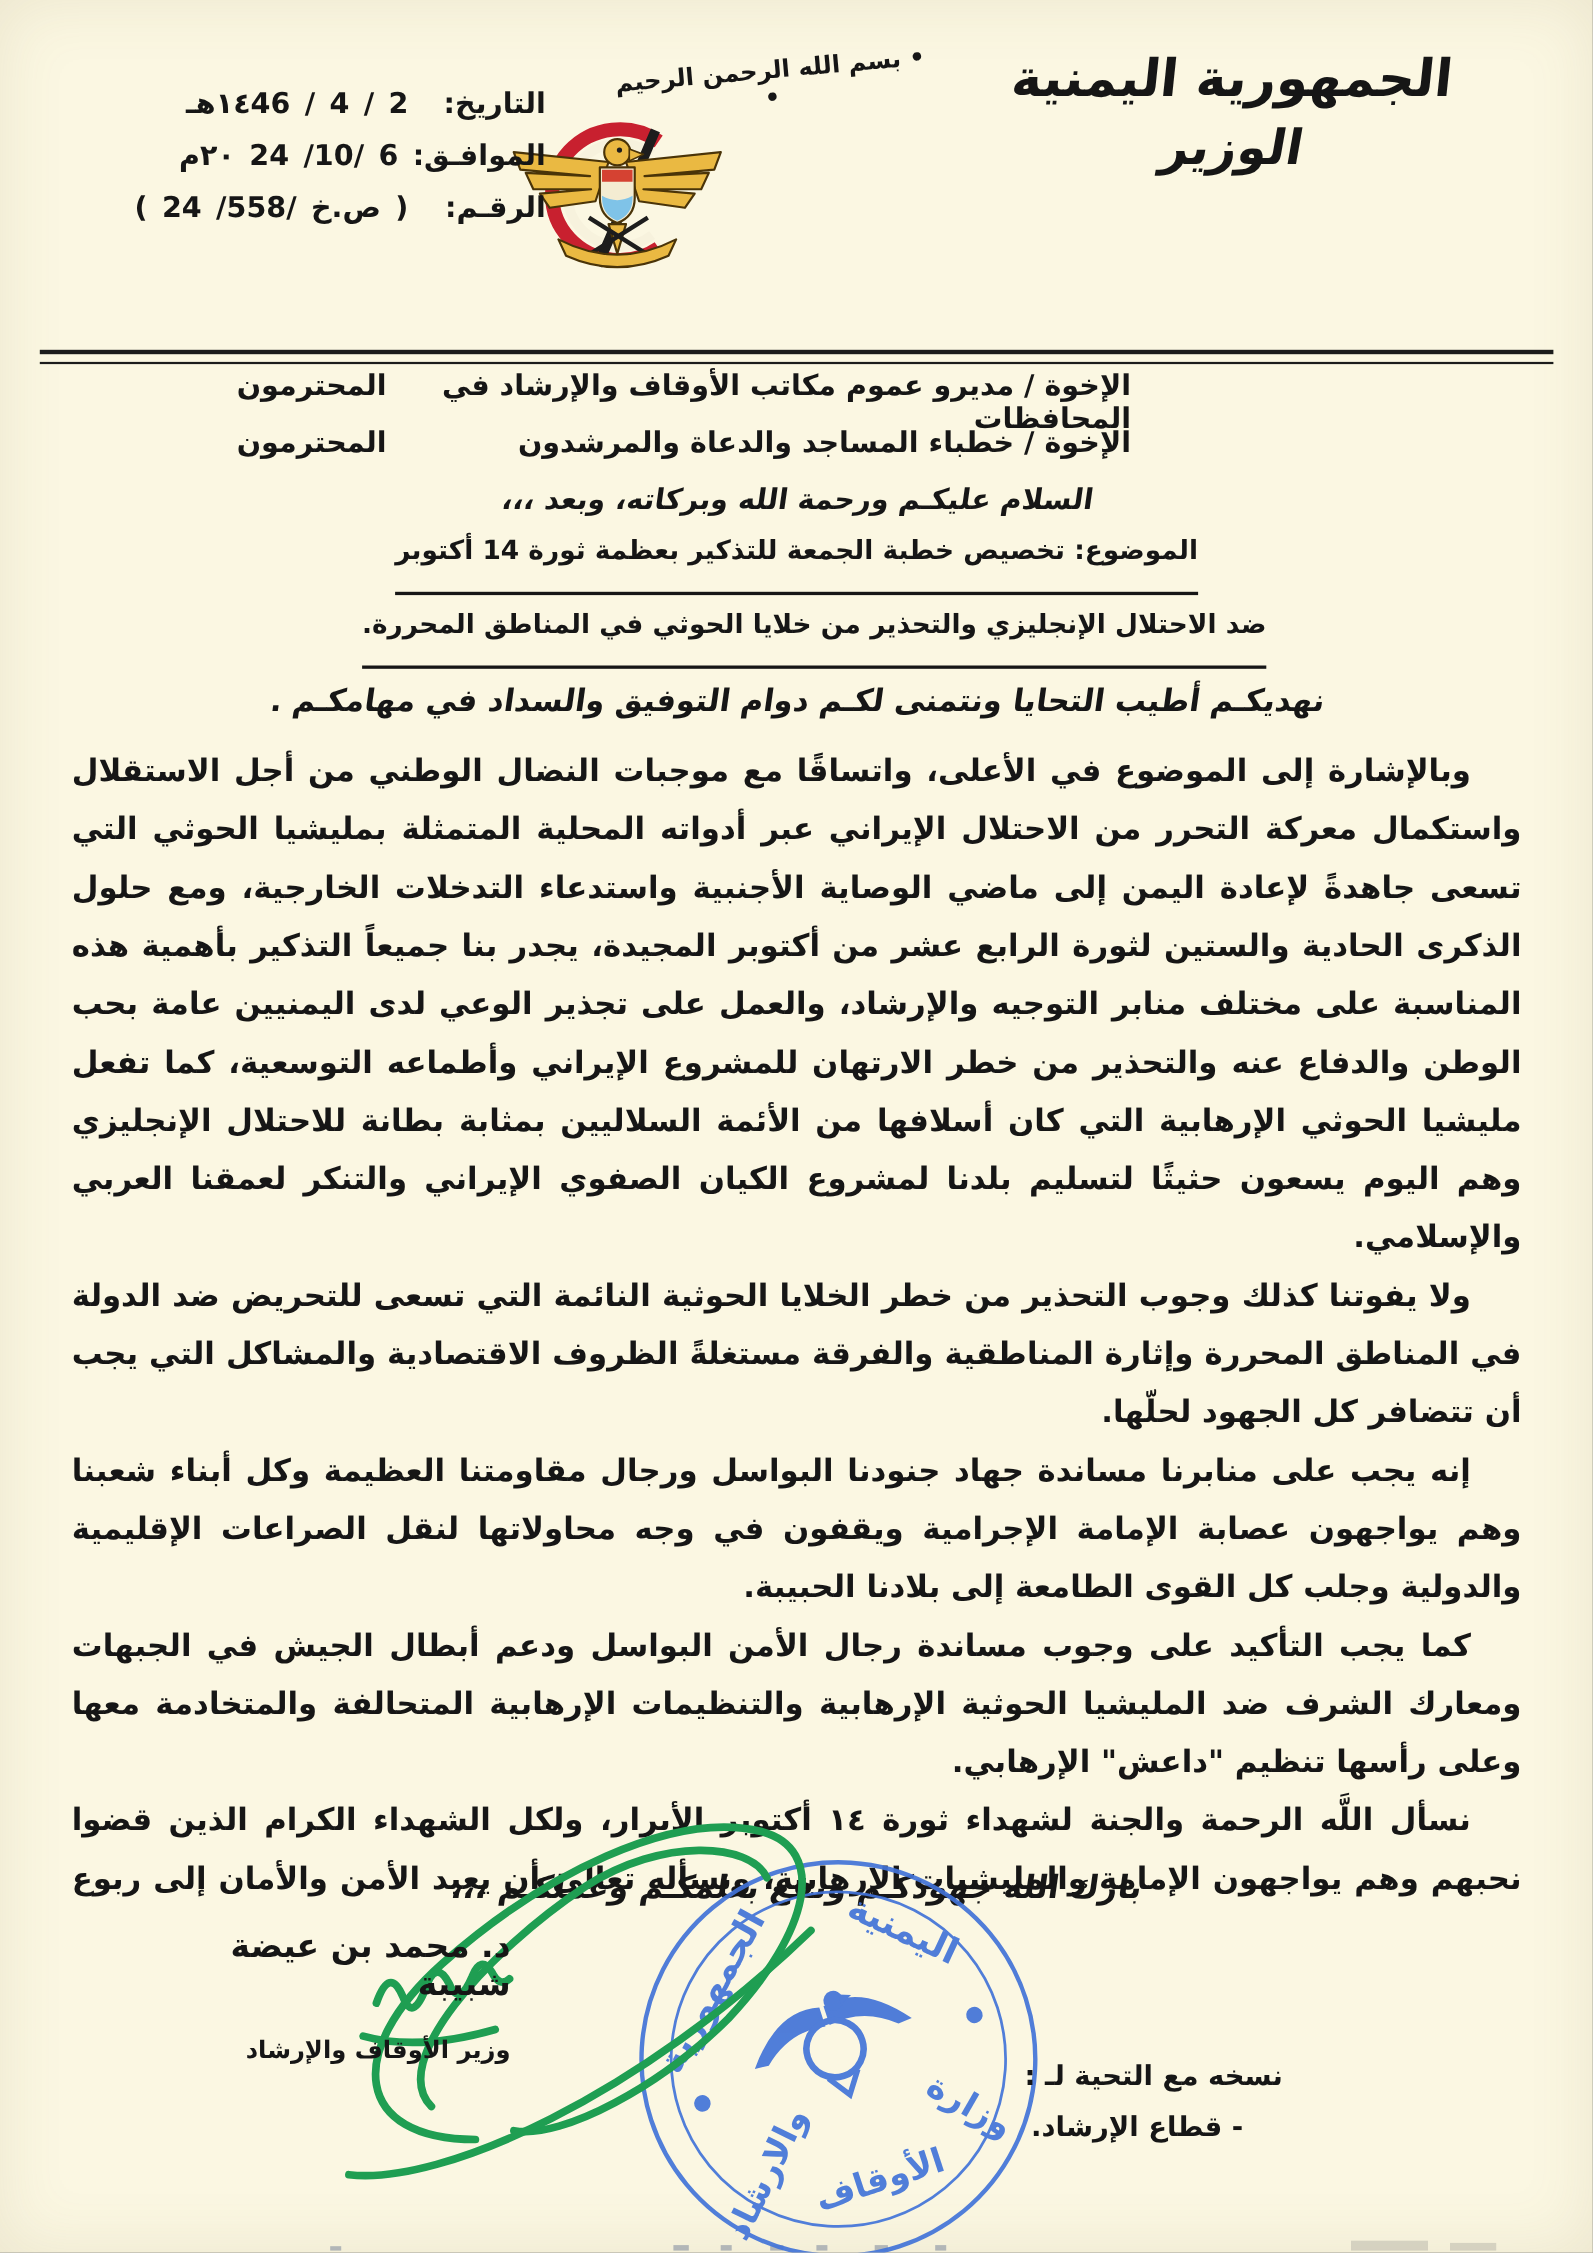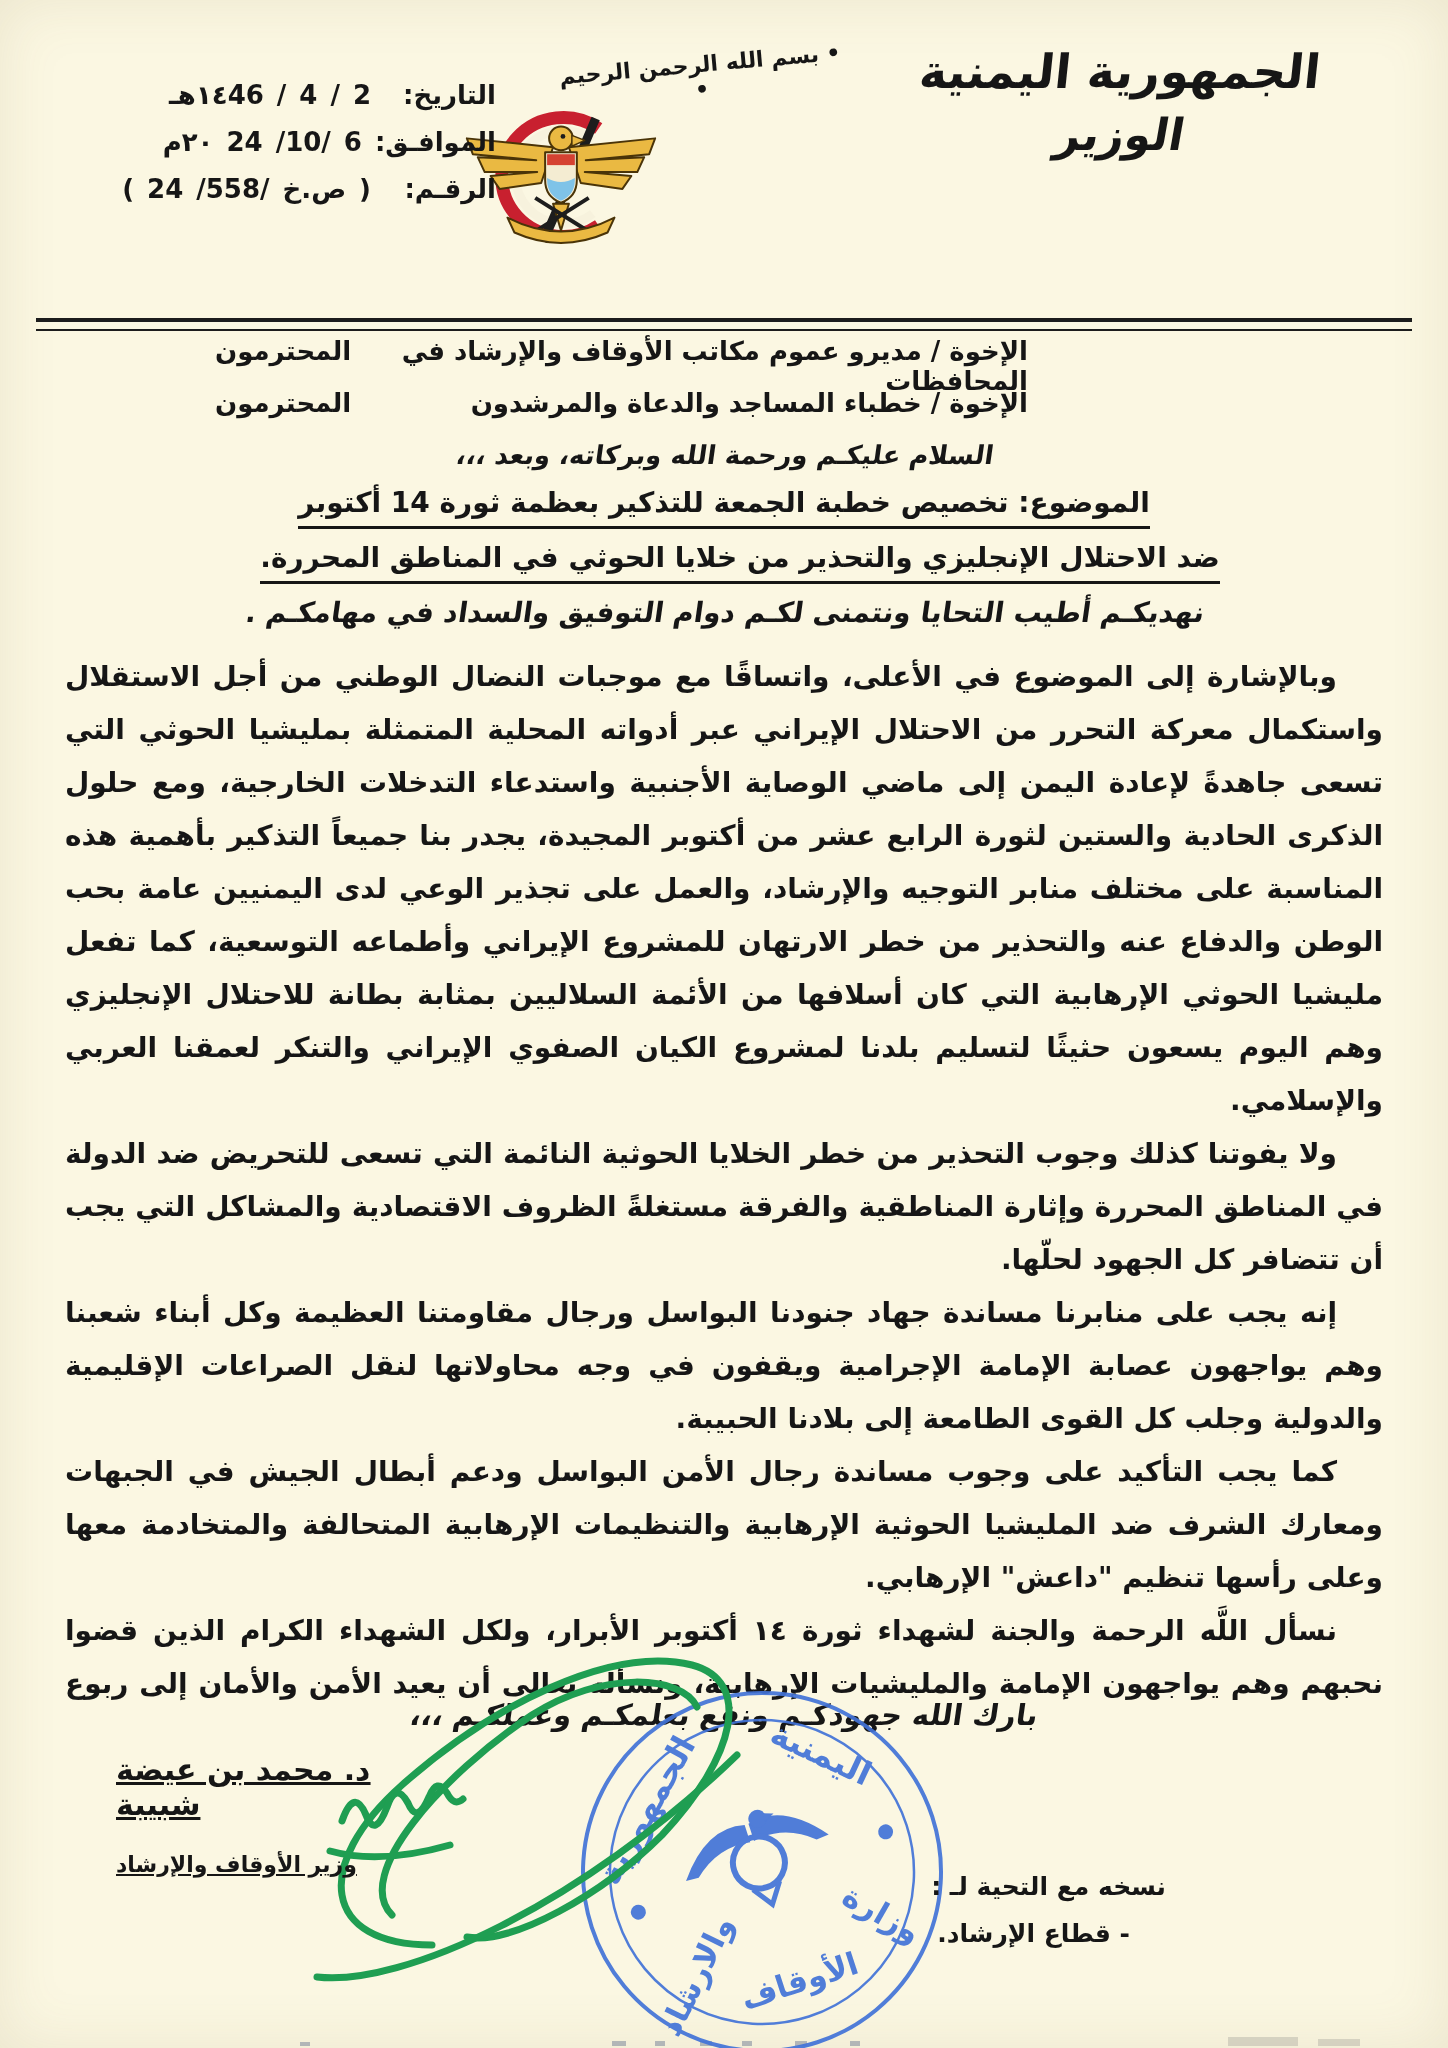--- a/index.html
+++ b/index.html
@@ -26,30 +26,30 @@
     border-top:4px solid #1c1c1c;border-bottom:2px solid #1c1c1c;}
   
   .letter{position:absolute;top:330px;left:65px;right:65px;}
   .addr-row{display:flex;justify-content:space-between;align-items:baseline;
     margin-top:6px;height:46px;font-size:26px;font-weight:700;}
   .addr-to{margin-right:355px;}
   .addr-hon{margin-left:150px;}
   .callig{font-weight:700;transform:skewX(-8deg);}
   .greeting{text-align:center;font-size:26px;margin-top:6px;height:44px;}
   .subject{text-align:center;margin-top:2px;}
-  .subject .uline{display:inline-block;font-size:28px;font-weight:700;
-    border-bottom:3px solid #161616;padding-bottom:7px;}
+  .subject .uline{display:inline-block;font-size:24px;font-weight:700;
+    border-bottom:3px solid #161616;padding-bottom:24px;}
   .subject .l2{margin-top:12px;margin-left:32px;}
   .pleasantry{text-align:center;font-size:28px;margin-top:12px;height:48px;}
   .body-text{margin-top:6px;max-height:1060px;overflow:hidden;}
   .body-text p{margin:0;font-size:28px;font-weight:700;line-height:53px;
     text-align:justify;text-indent:46px;}
   
   .closing{position:absolute;top:1698px;left:0;right:0;text-align:center;font-size:29px;}
-  .sig-block{position:absolute;top:1752px;left:116px;width:348px;text-align:left;z-index:3;text-decoration:underline;}
+  .sig-block{position:absolute;top:1752px;left:116px;width:348px;text-align:right;z-index:3;}
   .sig-name{font-size:30px;font-weight:700;}
   .sig-title{font-size:22px;font-weight:700;margin-top:30px;}
   .scribble{position:absolute;top:1615px;left:282px;width:520px;height:380px;z-index:2;pointer-events:none;}
   .stamp{position:absolute;top:1672px;left:562px;width:400px;height:400px;z-index:1;opacity:.92;}
   .cc-note{position:absolute;top:1872px;right:282px;text-align:left;font-size:25px;font-weight:700;z-index:3;}
   .cc-item{margin-top:18px;padding-left:6px;}
   
   .artifacts{position:absolute;left:0;right:0;bottom:0;height:16px;}
   .fa{position:absolute;bottom:2px;background:rgba(70,90,130,.38);}
   .fa.g{background:rgba(120,120,120,.25);}

